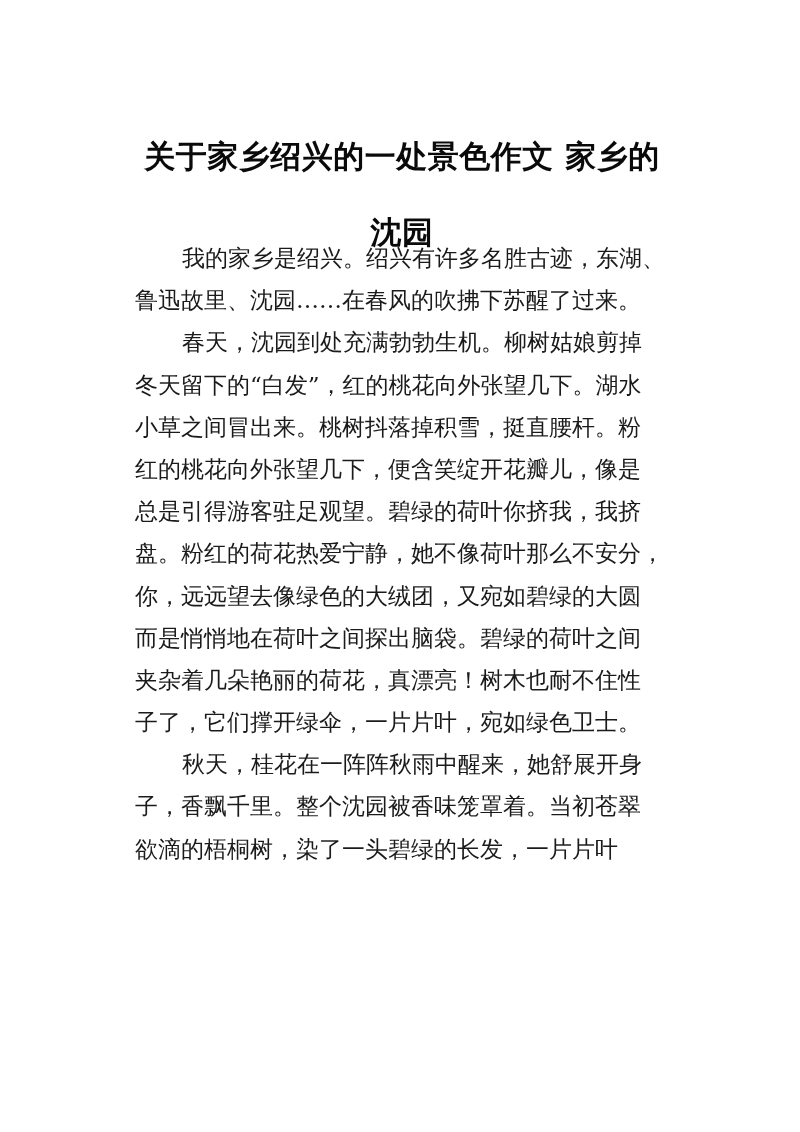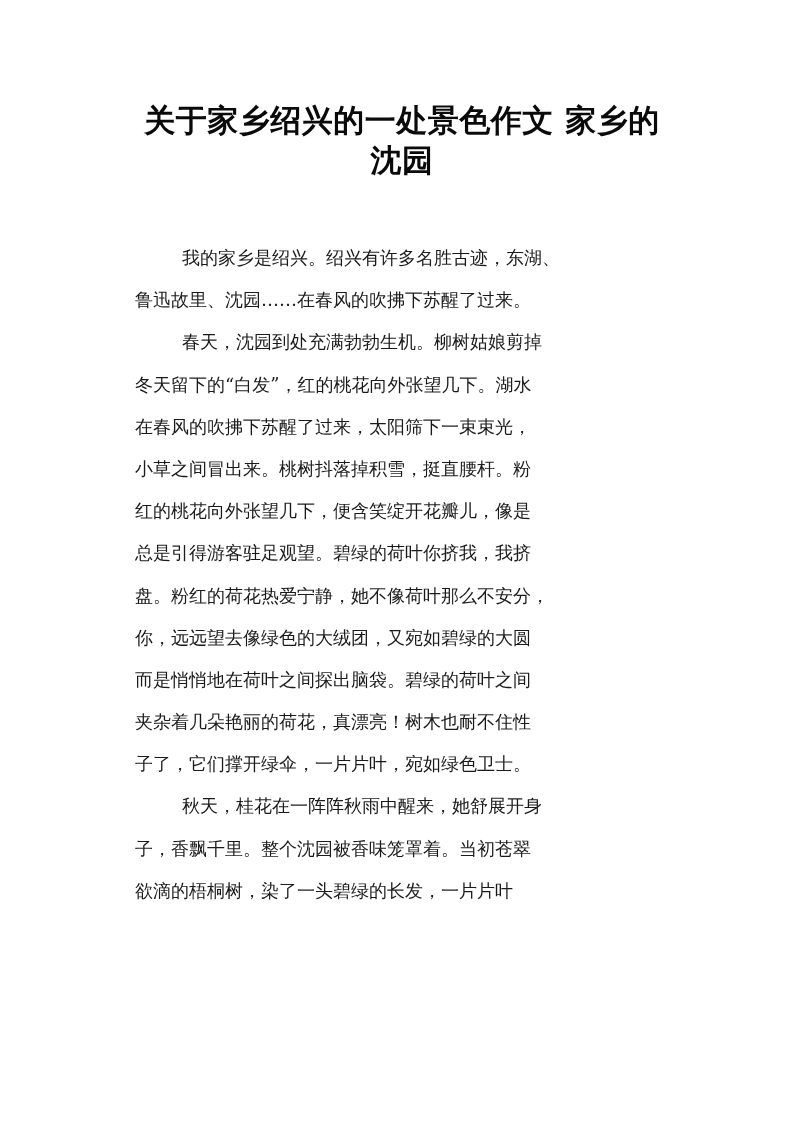--- a/index.html
+++ b/index.html
@@ -29,28 +29,28 @@
       width: 564px;
       margin: 0;
       text-align: center;
       font-family: "DejaVu Sans", "Liberation Sans", sans-serif;
       font-weight: bold;
       font-size: 31px;
       line-height: 40px;
       letter-spacing: 0.5px;
       color: #0a0a0a;
     }
-    .title span { display: block; }
+    .title span { display: block; margin-top: 36px; }
     .body-text {
       position: absolute;
       left: 135px;
       top: 237px;
       width: 540px;
       font-family: "DejaVu Serif", "Liberation Serif", serif;
-      font-size: 18px;
+      font-size: 23px;
       line-height: 42.2px;
       color: #1a1a1a;
     }
     .line {
       display: block;
       white-space: nowrap;
       height: 42.2px;
     }
     .line.indent { padding-left: 47px; }
   </style>
@@ -63,21 +63,20 @@
     <span>沈园</span>
   </h1>
 
   <div class="body-text">
 
     <span class="line indent">我的家乡是绍兴。绍兴有许多名胜古迹，东湖、</span>
     <span class="line">鲁迅故里、沈园……在春风的吹拂下苏醒了过来。</span>
 
     <span class="line indent">春天，沈园到处充满勃勃生机。柳树姑娘剪掉</span>
     <span class="line">冬天留下的“白发”，红的桃花向外张望几下。湖水</span>
-    <span class="line">在春风的吹拂下苏醒了过来，太阳筛下一束束光，</span>
     <span class="line">小草之间冒出来。桃树抖落掉积雪，挺直腰杆。粉</span>
     <span class="line">红的桃花向外张望几下，便含笑绽开花瓣儿，像是</span>
 
     <span class="line">总是引得游客驻足观望。碧绿的荷叶你挤我，我挤</span>
     <span class="line">盘。粉红的荷花热爱宁静，她不像荷叶那么不安分，</span>
     <span class="line">你，远远望去像绿色的大绒团，又宛如碧绿的大圆</span>
     <span class="line">而是悄悄地在荷叶之间探出脑袋。碧绿的荷叶之间</span>
     <span class="line">夹杂着几朵艳丽的荷花，真漂亮！树木也耐不住性</span>
     <span class="line">子了，它们撑开绿伞，一片片叶，宛如绿色卫士。</span>
 

